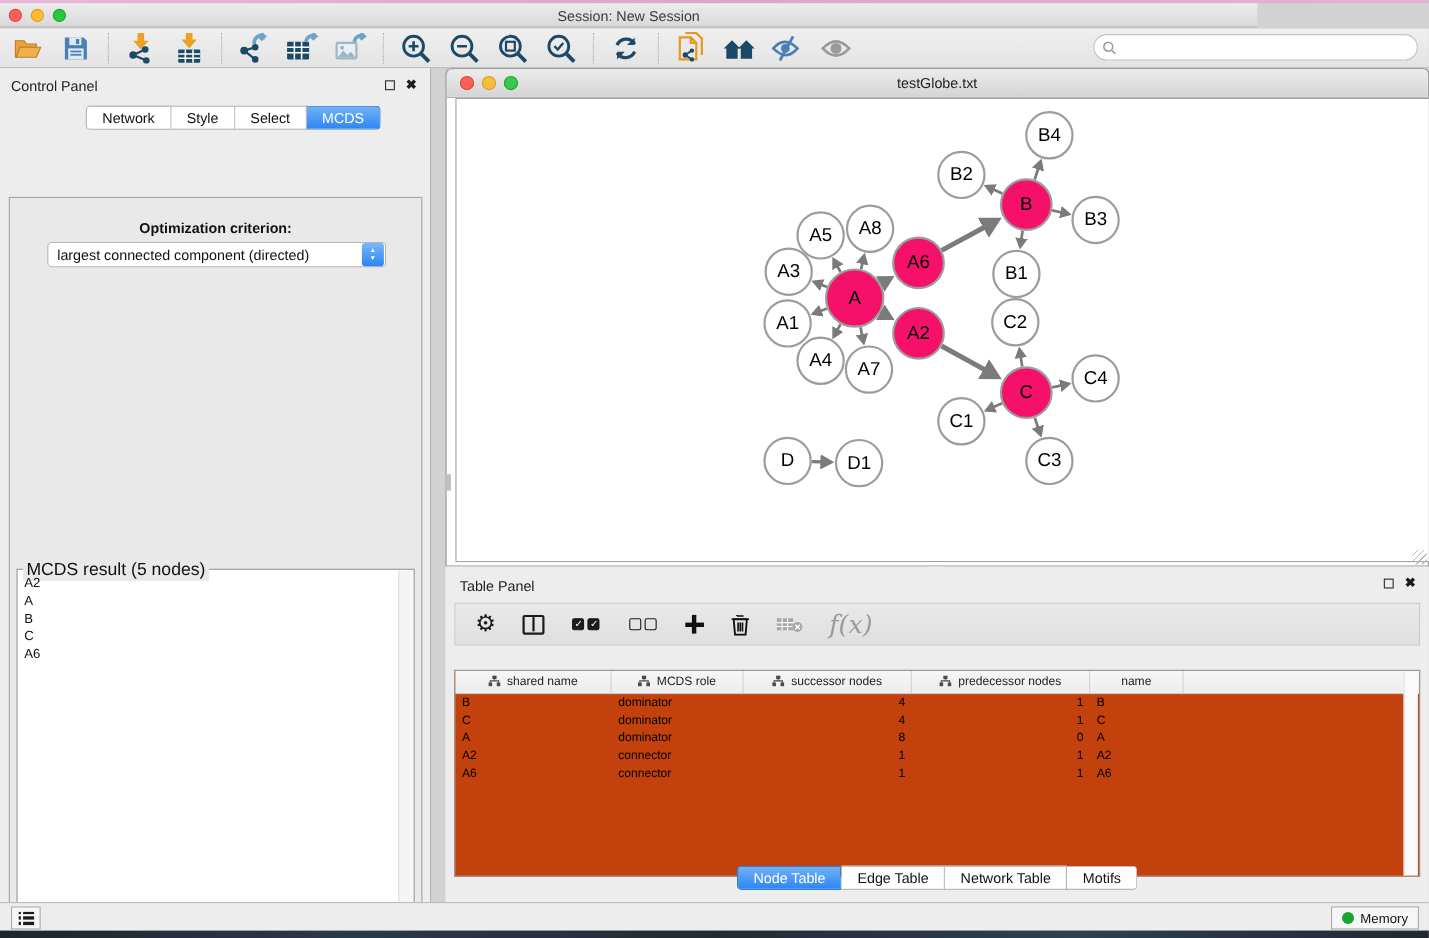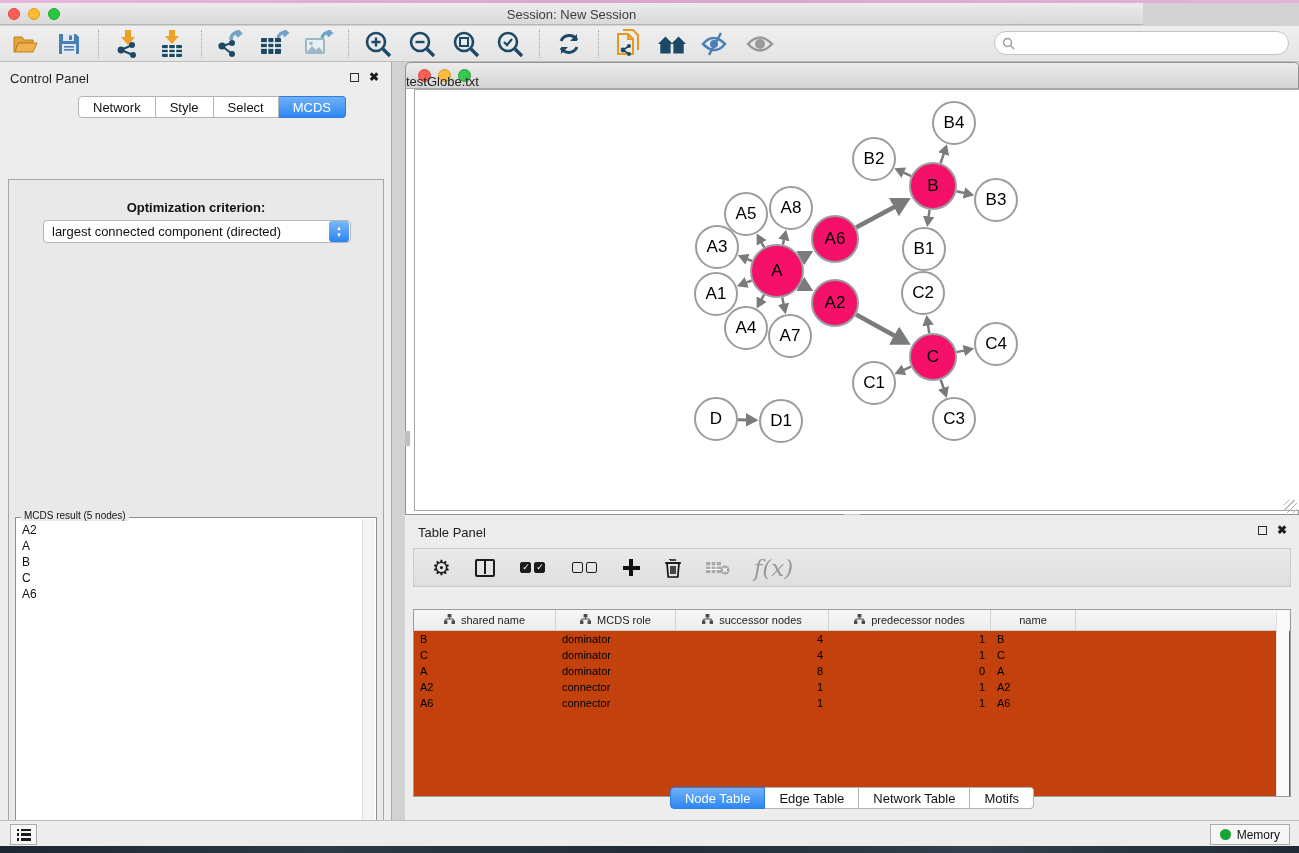--- a/index.html
+++ b/index.html
@@ -43,31 +43,31 @@
 
   #cp-content { left:8px; top:117px; width:376px; height:681px; background:#e9e9e9; border:1px solid #a6a6a6; }
   #opt-label { width:100%; text-align:center; top:20px; font-size:13px; font-weight:bold; color:#111; }
   #opt-select { left:34px; top:40px; width:308px; height:23px; background:#fff; border:1px solid #b5b5b5; border-radius:4px; display:flex; align-items:center; }
   #opt-select .val { flex:1; font-size:13px; padding-left:8px; color:#111; white-space:nowrap; }
   #opt-select .stepper { width:20px; height:21px; border-radius:3px; margin-right:1px; background:linear-gradient(#7ab7fa,#2b84f4); color:#fff; font-size:6px; line-height:7px; display:flex; flex-direction:column; align-items:center; justify-content:center; }
   .aqua-btn { height:22px; background:linear-gradient(#ffffff,#f0f0f0); border:1px solid #ababab; border-radius:4px; font-size:13px; color:#111; display:flex; align-items:center; justify-content:center; padding:0 14px; }
   #btn-row { top:72px; width:100%; display:flex; justify-content:center; gap:15px; }
 
   #result-box { left:6px; top:337px; width:362px; height:337px; background:#fff; border:1px solid #8f8f8f; }
-  #result-title { top:-8px; left:5px; background:#e9e9e9; padding:0 3px; font-size:10px; color:#111; }
+  #result-title { top:-8px; left:5px; background:#e9e9e9; padding:0 3px; font-size:16px; color:#111; }
   #result-list { left:2px; top:4px; width:340px; font-size:12px; color:#111; line-height:16px; padding-left:4px; }
   #result-scroll { right:1px; top:1px; width:13px; height:334px; background:#f4f4f4; border-left:1px solid #dcdcdc; }
 
   
   #net-window { left:405px; top:62px; width:894px; height:453px; background:#fff; border:1px solid #919191; border-radius:5px 5px 0 0; }
   #net-titlebar { left:0; top:0; width:100%; height:26px; background:linear-gradient(#ececec,#d4d4d4); border-bottom:1px solid #a9a9a9; border-radius:5px 5px 0 0; }
   #net-titlebar .t-red { left:12px; top:6px; background:#f96156; border:0.5px solid #e0443e; width:13px; height:13px;}
   #net-titlebar .t-yellow { left:32px; top:6px; background:#f8bd3c; border:0.5px solid #d89e24; width:13px; height:13px;}
   #net-titlebar .t-green { left:52px; top:6px; background:#39c653; border:0.5px solid #1ea62f; width:13px; height:13px;}
-  #net-title { width:100%; top:11px; font-size:13px; color:#222; }
+  #net-title { width:100%; text-align:center; top:5px; font-size:13px; color:#222; }
   #net-corner { left:0; top:0; width:0; height:0; border-top:7px solid #3b77d3; border-right:7px solid transparent; border-radius:5px 0 0 0;}
   #net-canvas { left:8px; top:26px; width:886px; height:422px; border:1px solid #a5a5a5; background:#fff; }
   #net-scroll-left { left:-1px; top:368px; width:5px; height:15px; background:#c0c0c0; }
   #net-scroll-bottom { left:438px; bottom:-4px; width:16px; height:4px; background:#c6c6c6; }
   #net-grip { right:1px; bottom:1px; width:13px; height:13px;
     background:repeating-linear-gradient(135deg, transparent 0 3px, #b9b9b9 3px 4px); }
 
   
   #table-panel { left:405px; top:515px; width:894px; height:305px; background:#ededed; }
   #tp-header { left:13px; top:10px; }

